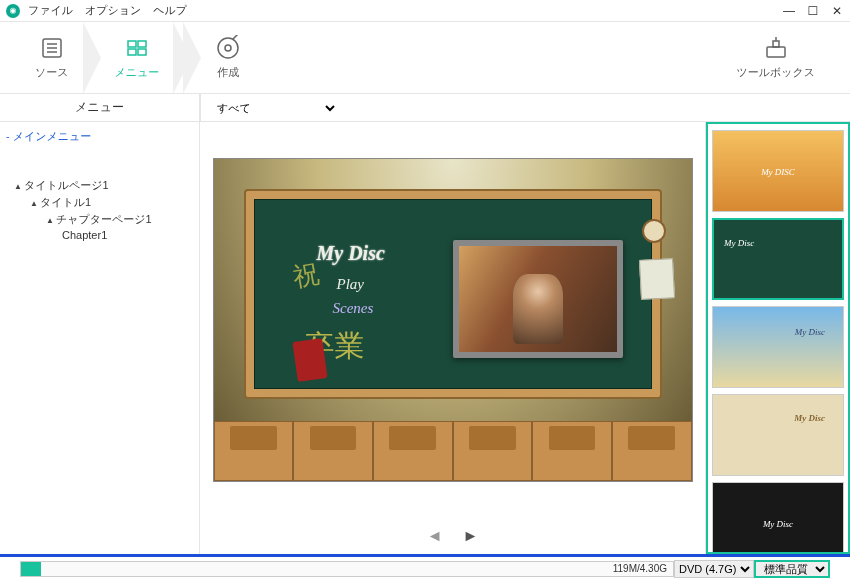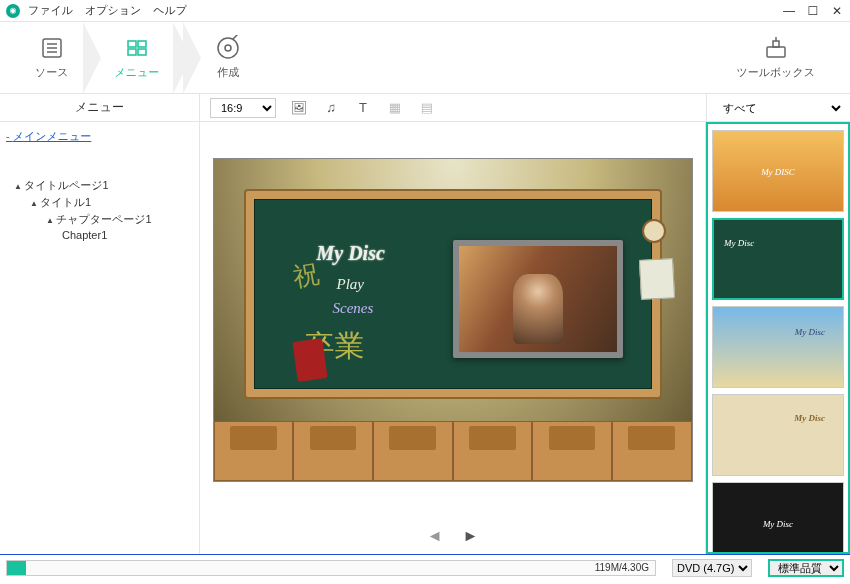--- a/index.html
+++ b/index.html
@@ -24,21 +24,21 @@
 .secbar .leftsec { width: 200px; text-align: center; font-size: 12px; border-right: 1px solid #e5e5e5; height: 100%; display: flex; align-items: center; justify-content: center; }
 .secbar .midsec { flex: 1; display: flex; align-items: center; height: 100%; padding: 0 10px; gap: 14px; }
 .secbar select { font-size: 11px; height: 20px; border: 1px solid #ccc; padding: 0 16px 0 6px; background: #fff; }
 .secbar .tbtn { width: 18px; height: 18px; display: flex; align-items: center; justify-content: center; cursor: pointer; color: #555; font-size: 13px; }
 .secbar .rightsec { width: 144px; border-left: 1px solid #e5e5e5; height: 100%; display: flex; align-items: center; padding: 0 6px; }
 .secbar .rightsec select { width: 100%; border: none; font-size: 11px; }
 
 .main { display: flex; height: 432px; }
 .tree { width: 200px; border-right: 1px solid #e5e5e5; padding: 6px; font-size: 11px; overflow: auto; }
 .tree .node { padding: 1px 0; cursor: pointer; }
-.tree .sel { color: #2060d0; text-decoration: underline; }
+.tree .sel { color: #2060d0; }
 .tree .ind1 { padding-left: 8px; margin-top: 32px; }
 .tree .ind2 { padding-left: 24px; }
 .tree .ind3 { padding-left: 40px; }
 .tree .ind4 { padding-left: 56px; }
 .tree .tri { font-size: 8px; color: #444; margin-right: 2px; }
 
 .preview { flex: 1; background: #fff; display: flex; flex-direction: column; border-right: 1px solid #e5e5e5; }
 .stage-wrap { flex: 1; display: flex; align-items: center; justify-content: center; }
 .stage { width: 480px; height: 324px; background: radial-gradient(ellipse at top, #e8e4c8 0%, #c8b980 40%, #5a4d2a 100%); position: relative; overflow: hidden; border: 1px solid #888; }
 .board-outer { position: absolute; left: 30px; top: 30px; right: 30px; height: 210px; background: #c99a5a; border: 2px solid #8a6530; border-radius: 4px; padding: 8px; }
@@ -59,21 +59,21 @@
 .papers { position: absolute; right: 18px; top: 100px; width: 34px; height: 40px; background: #e8e8d8; border: 1px solid #aa9; transform: rotate(-3deg); }
 
 .navarr { height: 36px; display: flex; align-items: center; justify-content: center; gap: 20px; }
 .navarr span { font-size: 16px; color: #999; cursor: pointer; }
 
 .templates { width: 144px; padding: 6px 4px; overflow: auto; border: 2px solid #18c29c; }
 .tpl { height: 82px; margin-bottom: 6px; border: 1px solid #ccc; position: relative; overflow: hidden; cursor: pointer; display: flex; align-items: center; justify-content: center; }
 .tpl.selected { border: 2px solid #18c29c; }
 .tpl .label { position: absolute; font-size: 9px; color: #fff; font-style: italic; font-family: cursive; }
 
-.bottombar { height: 26px; border-top: 1px solid #1d4ed8; display: flex; align-items: center; padding: 0 6px; gap: 16px; }
+.bottombar { height: 26px; border-top: 3px solid #1d4ed8; display: flex; align-items: center; padding: 0 20px; gap: 0; }
 .bottombar .prog-wrap { flex: 1; height: 16px; border: 1px solid #ccc; background: #fafafa; position: relative; display: flex; align-items: center; }
 .bottombar .prog-wrap .fill { position: absolute; left: 0; top: 0; bottom: 0; width: 3%; background: #18c29c; }
 .bottombar .prog-wrap .txt { margin-left: auto; padding-right: 6px; font-size: 10px; color: #333; z-index: 1; }
 .bottombar select { font-size: 11px; height: 18px; border: 1px solid #ccc; }
 .bottombar .quality { border: 2px solid #18c29c; padding: 0 4px; }
 </style>
 </head>
 <body>
 
 <div class="titlebar">
@@ -125,28 +125,20 @@
         <rect x="4" y="12" width="18" height="10" rx="1"></rect>
         <rect x="10" y="6" width="6" height="6"></rect>
         <line x1="13" y1="2" x2="13" y2="6"></line>
       </svg>
     <span class="label">ツールボックス</span>
   </div>
 </div>
 
 <div class="secbar">
   <div class="leftsec">メニュー</div>
-  <div class="midsec">
-    <select><option>16:9</option></select>
-    <span class="tbtn">🖼</span>
-    <span class="tbtn">♫</span>
-    <span class="tbtn">T</span>
-    <span class="tbtn" style="opacity:.4">▦</span>
-    <span class="tbtn" style="opacity:.4">▤</span>
-  </div>
   <div class="rightsec">
     <select><option>すべて</option></select>
   </div>
 </div>
 
 <div class="main">
 
   <div class="tree">
     <div class="node sel">- <span>メインメニュー</span></div>
     <div class="node ind1"><span class="tri">▲</span><span>タイトルページ1</span></div>

